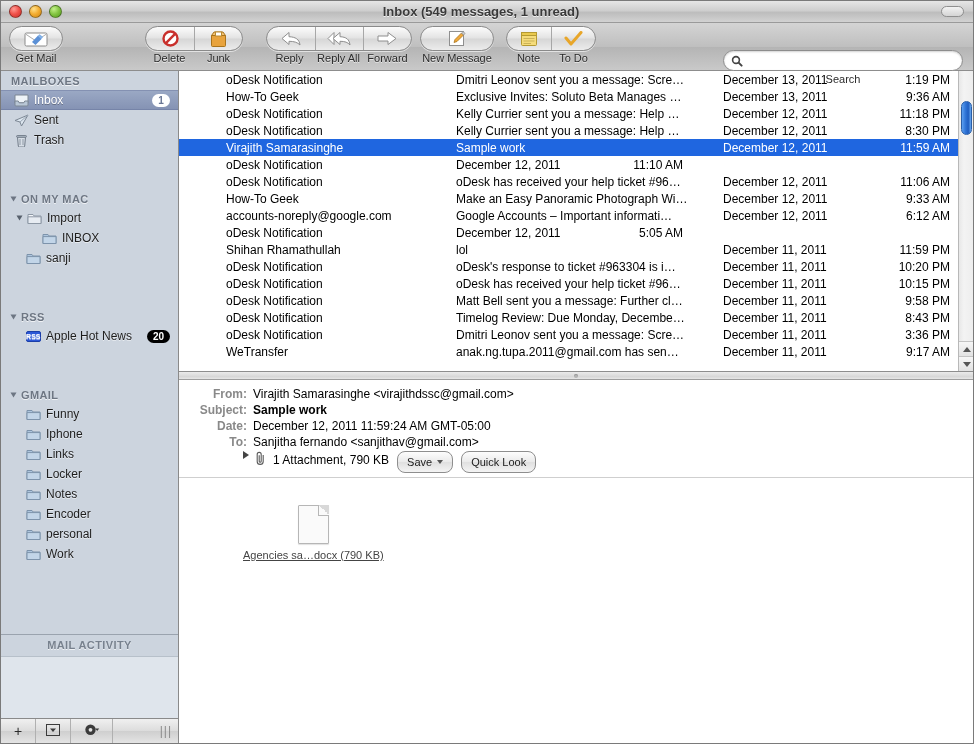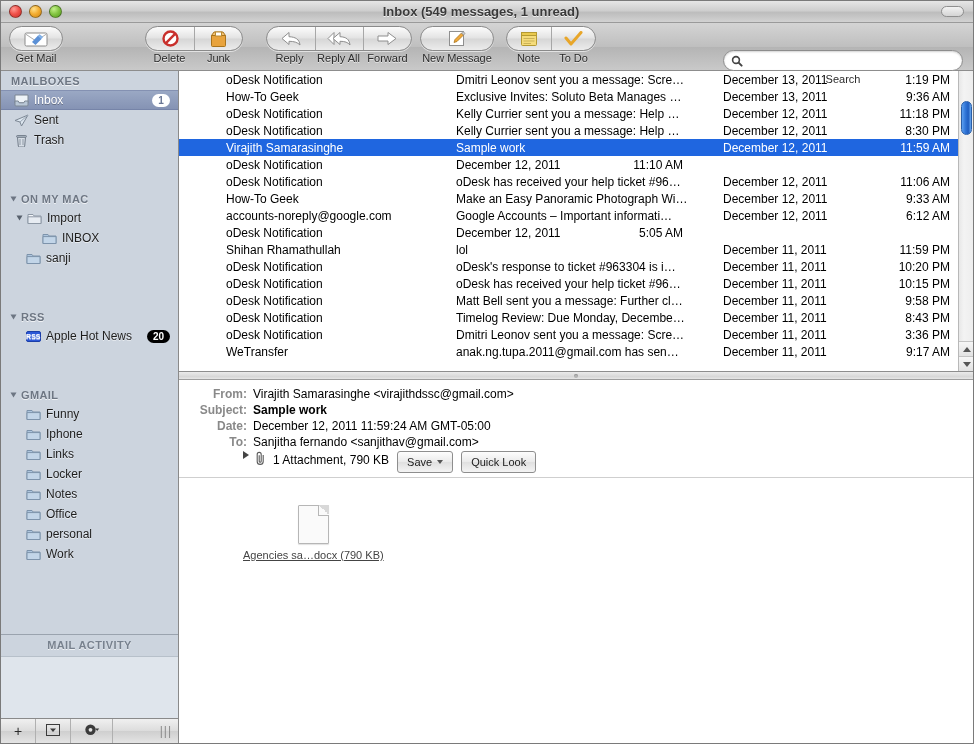--- a/index.html
+++ b/index.html
@@ -301,21 +301,21 @@
   .att-row { display: flex; font-size: 12px; line-height: 18px; padding-top: 1px; padding-left: 28px; }
   .att-tri {
     width: 0; height: 0; margin-left: 36px; margin-right: 6px;
     border-left: 6px solid #444;
     border-top: 4px solid transparent;
     border-bottom: 4px solid transparent;
   }
   .clip { margin-right: 7px; color: #666; }
   .att-text { margin-right: 8px; }
   .minibtn {
-    border: 1px solid #8e8e8e; border-radius: 3px;
+    border: 1px solid #8e8e8e; border-radius: 8px;
     background: linear-gradient(to bottom, #fdfdfd 0%, #ebebeb 48%, #e0e0e0 52%, #f4f4f4 100%);
     font-size: 11px; color: #1c1c1c; padding: 1px 9px;
     margin-right: 8px; display: inline-flex; align-items: center; gap: 5px;
     box-shadow: 0 1px 0 rgba(255,255,255,.5);
   }
   .minibtn .caret { width:0;height:0;border-left:3.5px solid transparent;border-right:3.5px solid transparent;border-top:4px solid #555; }
 
   .msg-sep { height: 1px; background: #cfcfcf; margin: 4px 0 0 0; }
 
   .msg-body { flex: 1; position: relative; }
@@ -630,21 +630,21 @@
           </span>
           <span class="lbl">Notes</span>
         </div>
         <div class="sb-row indent2">
           <span class="sb-icon">
             <svg width="15" height="13" viewBox="0 0 15 13">
                 <path d="M1 2.5 h5 l1.2 1.5 h6.8 v7.5 h-13 z" fill="#aec6de" stroke="#7d93ab"></path>
                 <path d="M1 4.6 h13 v6.9 h-13 z" fill="#c2d5e8" stroke="#7d93ab"></path>
               </svg>
           </span>
-          <span class="lbl">Office</span>
+          <span class="lbl">Encoder</span>
         </div>
         <div class="sb-row indent2">
           <span class="sb-icon">
             <svg width="15" height="13" viewBox="0 0 15 13">
                 <path d="M1 2.5 h5 l1.2 1.5 h6.8 v7.5 h-13 z" fill="#aec6de" stroke="#7d93ab"></path>
                 <path d="M1 4.6 h13 v6.9 h-13 z" fill="#c2d5e8" stroke="#7d93ab"></path>
               </svg>
           </span>
           <span class="lbl">personal</span>
         </div>

